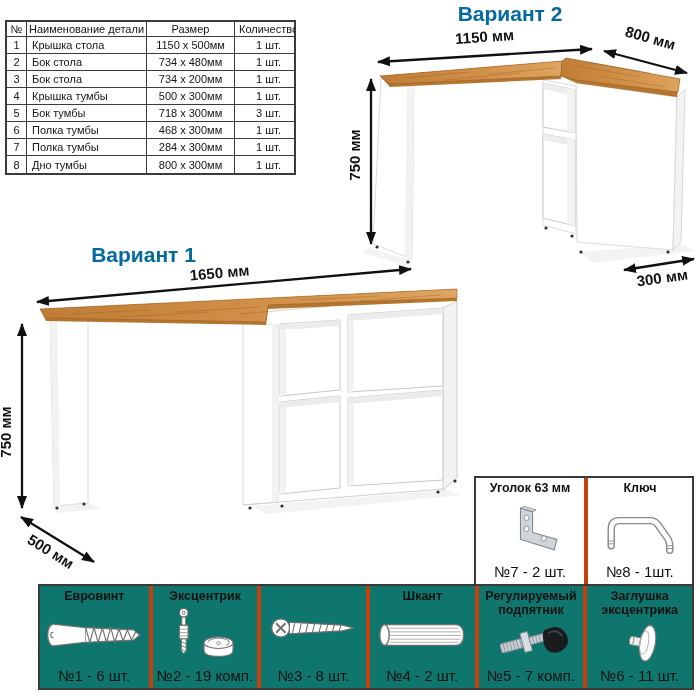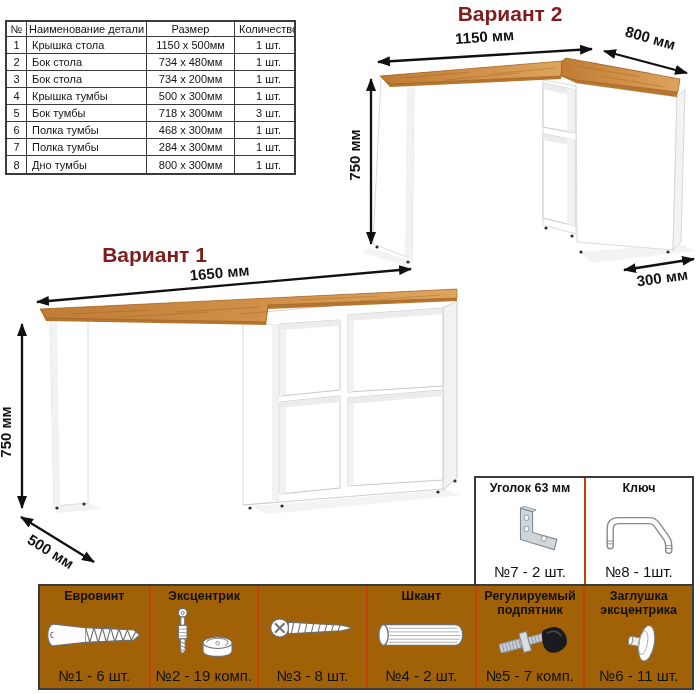--- a/index.html
+++ b/index.html
@@ -12,41 +12,41 @@
          grid-template-columns:20px 120px 88px 59px;
          grid-template-rows:15px repeat(8,17px);background:#fff;}
   .pc{border-right:1px solid #3b3b3b;border-bottom:1px solid #3b3b3b;
       font-size:11px;display:flex;align-items:center;justify-content:center;
       overflow:hidden;white-space:nowrap;}
   .pc.last-col{border-right:none;padding-left:8px;}
   .pc.last-row{border-bottom:none;}
   .pc.name{justify-content:flex-start;padding-left:5px;}
 
   
-  .v-title{position:absolute;font-size:21px;font-weight:700;text-align:center;color:#7f1d1d;}
+  .v-title{position:absolute;font-size:21px;font-weight:700;text-align:center;color:#0369a1;}
   .v2-title{left:350px;top:2px;width:320px;}
-  .v1-title{left:62px;top:243px;width:185px;}
+  .v1-title{left:51px;top:243px;width:185px;}
 
   .draw{position:absolute;}
   .d-line{stroke:#111;stroke-width:2.3;fill:none;}
   .d-txt{font-size:15px;font-weight:700;fill:#111;}
   .panel{fill:#ffffff;stroke:#dcdcdc;stroke-width:1;}
   .comp{fill:#ffffff;stroke:#c9c9c9;stroke-width:1;}
   .shade{fill:#ececec;stroke:none;}
   .shade2{fill:#f2f2f2;stroke:none;}
   .grain{stroke:rgba(125,75,25,.30);stroke-width:.9;fill:none;}
   .foot{fill:#2c2c2c;}
   .shadow{fill:#efefef;opacity:.75;stroke:none;}
 
   
   .hw-row{position:absolute;left:38px;top:584px;width:656px;height:106px;box-sizing:border-box;
-          border:2px solid #3b3b3b;display:grid;grid-template-columns:repeat(6,1fr);background:#a16207;}
+          border:2px solid #3b3b3b;display:grid;grid-template-columns:repeat(6,1fr);background:#0f766e;}
   .acc-row{position:absolute;left:474px;top:476px;width:220px;height:110px;box-sizing:border-box;
            border:2px solid #3b3b3b;display:grid;grid-template-columns:repeat(2,1fr);background:#fff;}
-  .hw-cell{border-left:2px solid #c2410c;display:flex;flex-direction:column;align-items:center;
+  .hw-cell{border-left:4px solid #c2410c;display:flex;flex-direction:column;align-items:center;
            justify-content:space-between;padding:3px 2px 4px 2px;box-sizing:border-box;overflow:hidden;}
   .hw-cell:first-child{border-left:none;justify-content:center;}
   .hw-name{font-size:12.5px;font-weight:700;line-height:1.12;text-align:center;color:#111;}
   .hw-qty{font-size:15px;font-weight:400;text-align:center;color:#111;}
   .hw-icon{flex:1;display:flex;align-items:center;justify-content:center;width:100%;}
 </style>
 </head>
 <body>
 
 <div class="sheet">

